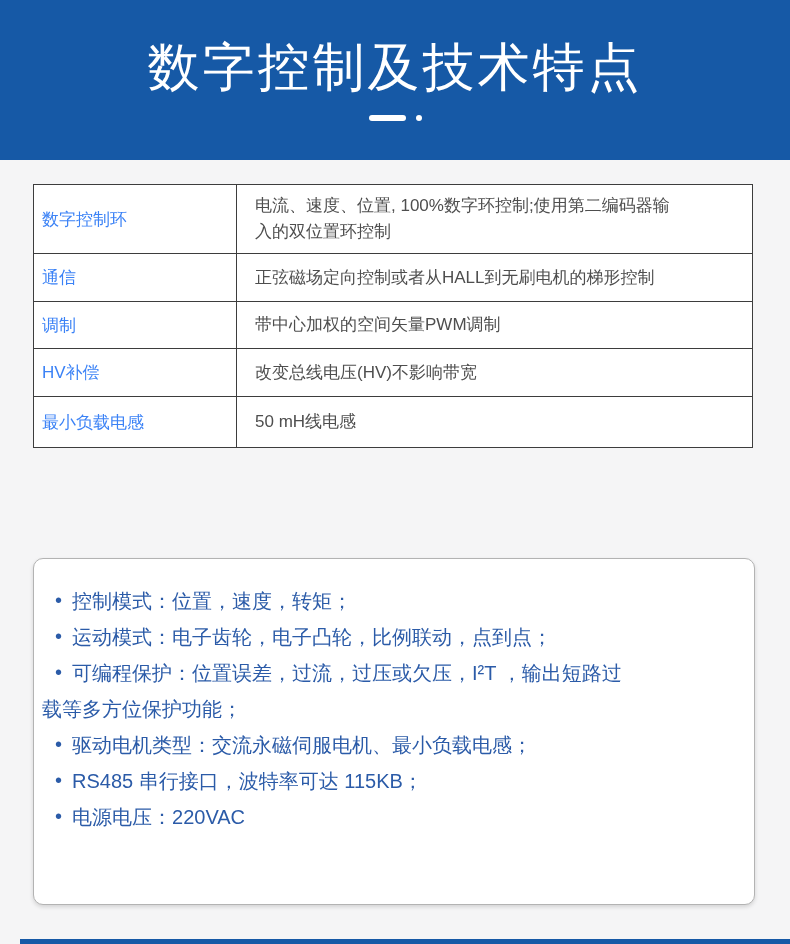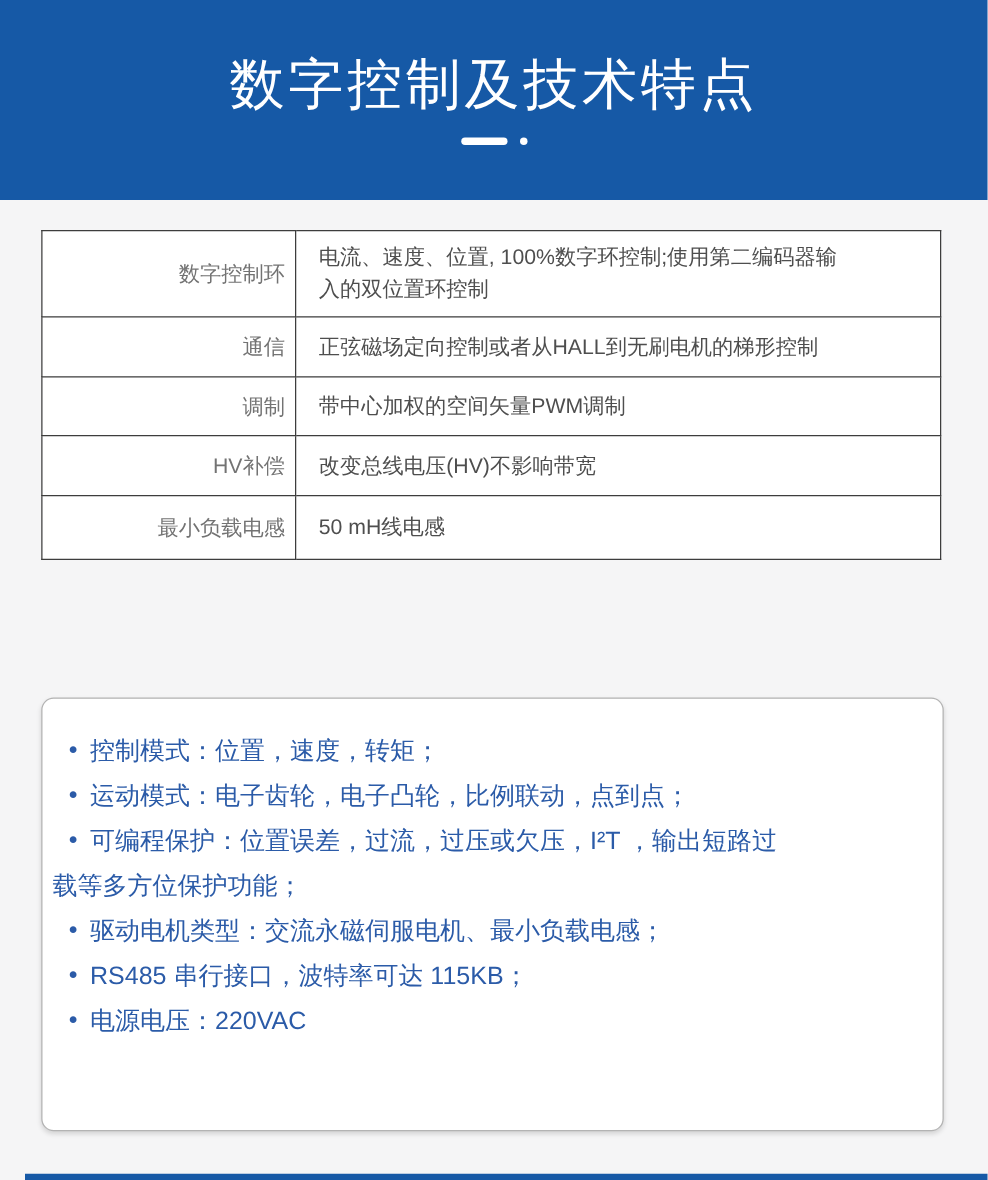--- a/index.html
+++ b/index.html
@@ -8,37 +8,37 @@
     background:#f5f5f6;
     font-family:"Liberation Sans","DejaVu Sans",sans-serif;
   }
   
   .banner{
     position:absolute;left:0;top:0;width:790px;height:160px;
     background:#1659a6;
     display:flex;flex-direction:column;align-items:center;justify-content:center;
   }
   .banner-title{
-    color:#ffffff;font-size:44px;font-weight:500;letter-spacing:3px;
+    color:#ffffff;font-size:52px;font-weight:500;letter-spacing:3px;
     line-height:1.1;margin:0 0 14px 0;
   }
   .ornament{display:flex;align-items:center;gap:10px;margin-top:4px;}
   .dash{width:37px;height:6px;background:#ffffff;border-radius:3px;}
   .dot{width:6px;height:6px;background:#ffffff;border-radius:50%;}
 
   
   table.spec{
     position:absolute;left:33px;top:184px;width:720px;
     border-collapse:collapse;background:#ffffff;table-layout:fixed;
   }
   table.spec td{
     border:1px solid #3d3d3d;font-size:17px;vertical-align:middle;
   }
   td.lbl{
-    width:186px;text-align:right;color:#737373;padding:6px 8px;
+    width:186px;text-align:left;color:#3b82f6;padding:6px 8px;
   }
   td.val{
     color:#4e4e4e;padding:8px 14px 8px 18px;line-height:26px;
     white-space:pre-wrap;
     margin-left:12px;
   }
   tr.r1{height:63px;} tr.r2{height:52px;} tr.r3{height:48px;}
   tr.r4{height:47px;} tr.r5{height:49px;} tr.r6{height:48px;} tr.r7{height:51px;}
 
   

